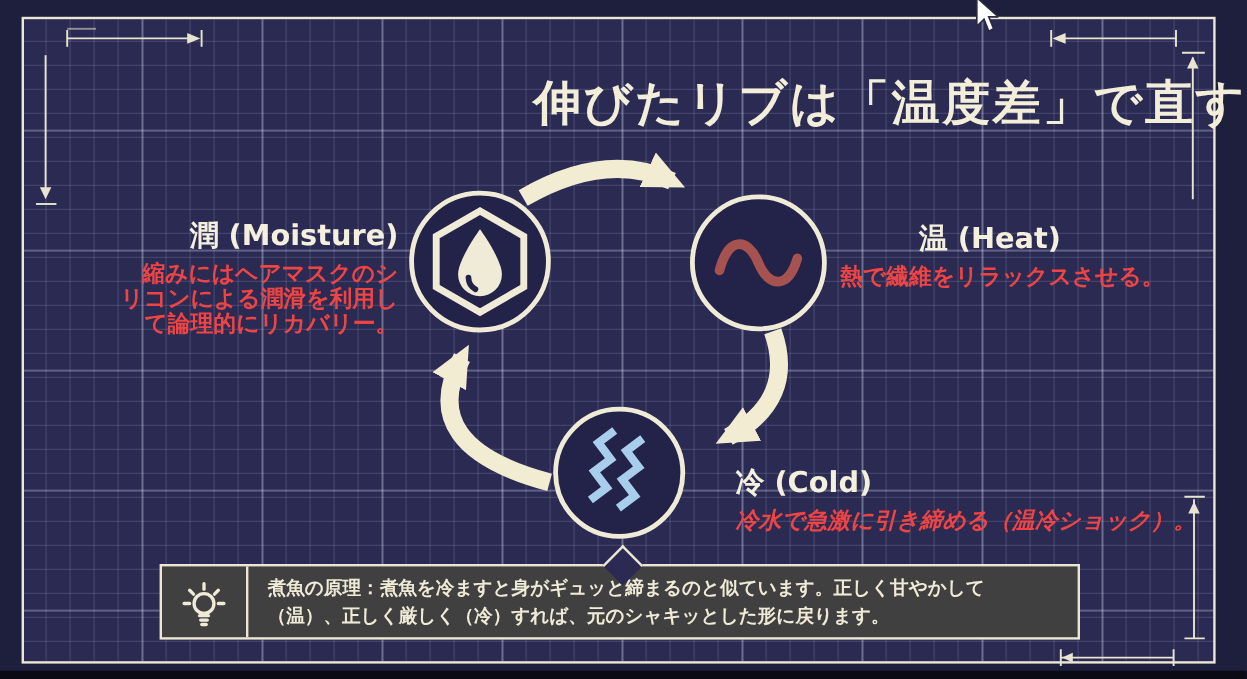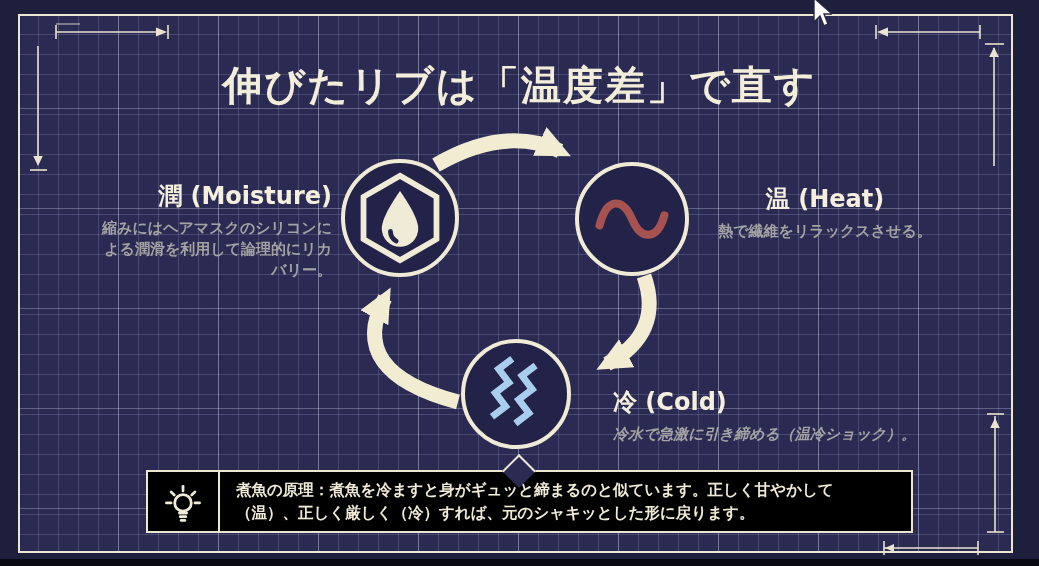--- a/index.html
+++ b/index.html
@@ -22,48 +22,48 @@
       linear-gradient(90deg, rgba(222,228,250,0.30) 1.5px, transparent 1.5px),
       linear-gradient(rgba(190,198,232,0.20) 1px, transparent 1px),
       linear-gradient(90deg, rgba(190,198,232,0.20) 1px, transparent 1px);
     background-size:100px 100px, 100px 100px, 20px 20px, 20px 20px;
     background-position:-8px -8px, -2px -2px, -2px -2px, -2px -2px;
     border:2.5px solid #ece7d3;
     z-index:1;
   }
   .title {
     position:absolute; left:0; top:58px; width:1039px;
-    text-align:center; font-size:40px; font-weight:800;
+    text-align:right; font-size:40px; font-weight:800;
     letter-spacing:2px; color:#f3eeda; z-index:4;
   }
   svg.overlay {
     position:absolute; left:0; top:0; width:1039px; height:566px;
     z-index:3; pointer-events:none;
   }
   .node {
     position:absolute; border-radius:50%;
     background:#232349; border:4px solid #f0ebd6; z-index:4;
     display:flex; align-items:center; justify-content:center;
   }
   .node-moisture { left:341px; top:159px; width:118px; height:118px; }
   .node-heat     { left:575px; top:162px; width:114px; height:114px; }
   .node-cold     { left:461px; top:339px; width:110px; height:110px; }
 
   .label { position:absolute; z-index:4; }
   .label h2 { font-size:24px; font-weight:800; color:#f5f0dd; margin-bottom:6px; }
-  .label p  { font-size:15px; font-weight:700; color:#a3a3a3; line-height:21px; }
+  .label p  { font-size:19px; font-weight:700; color:#ef4444; line-height:21px; }
   .label-moisture { left:100px; top:180px; width:232px; text-align:right; }
   .label-heat     { left:700px; top:183px; width:250px; text-align:center; }
   .label-heat p   { white-space:nowrap; }
   .label-cold     { left:613px; top:386px; width:360px; text-align:left; }
   .label-cold p   { white-space:nowrap;font-style:italic; }
 
   .note-box {
-    position:absolute; left:146px; top:470px; width:767px; height:63px;
-    background:#000000; border:2.5px solid #ece7d3;
+    position:absolute; left:133px; top:470px; width:767px; height:63px;
+    background:#404040; border:2.5px solid #ece7d3;
     display:flex; align-items:stretch; z-index:5;
   }
   .note-tail {
     position:absolute; left:507px; top:459px; width:24px; height:24px;
     background:#2a2a52; border-top:2.5px solid #ece7d3; border-left:2.5px solid #ece7d3;
     transform:rotate(45deg); z-index:6;
   }
   .note-bulb-cell {
     width:72px; flex:0 0 72px; border-right:2.5px solid #ece7d3;
     display:flex; align-items:center; justify-content:center;

